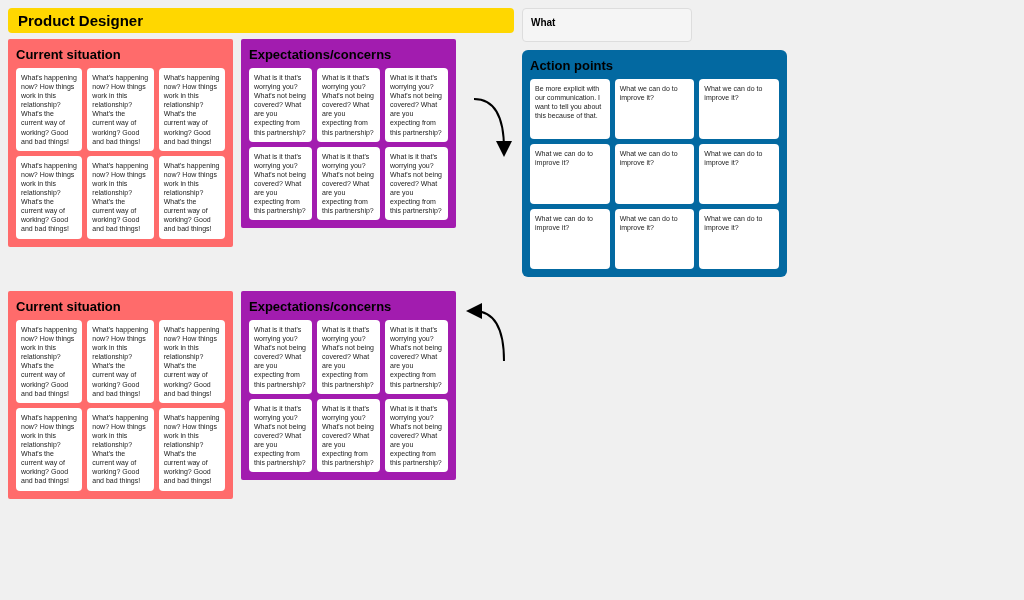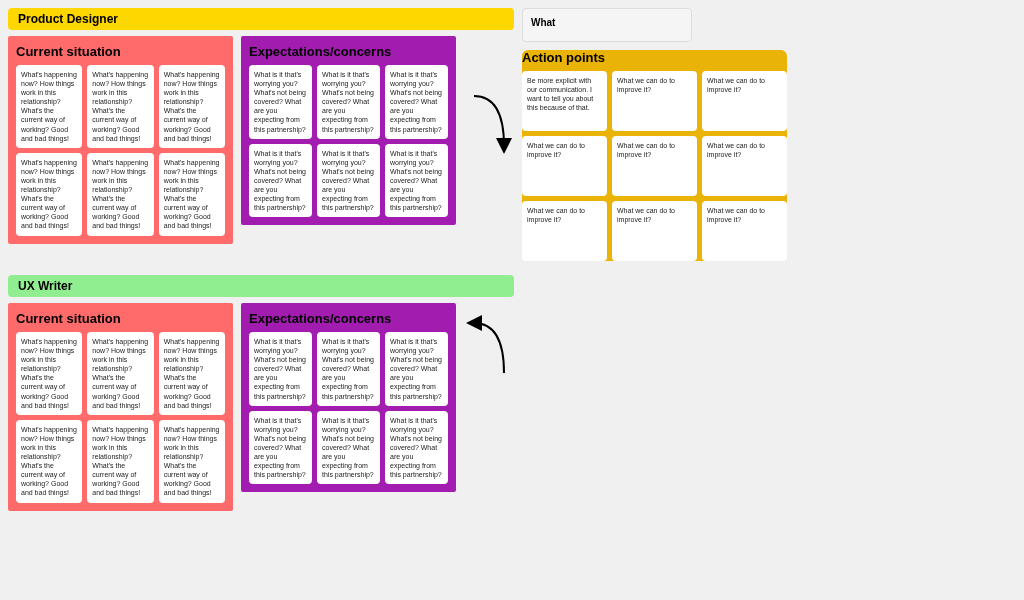--- a/index.html
+++ b/index.html
@@ -16,21 +16,21 @@
       display: flex;
       flex-direction: column;
       padding: 8px;
       gap: 10px;
       width: 100%;
       height: 100%;
     }
 
     
     .role-label {
-      font-size: 12px;
+      font-size: 15px;
       font-weight: bold;
       padding: 4px 10px;
       border-radius: 4px;
       display: inline-block;
       margin-bottom: 6px;
     }
 
     .role-label.yellow { background: #FFD700; }
     .role-label.green { background: #90EE90; }
 
@@ -87,23 +87,23 @@
       padding-left: 10px;
     }
 
     .tips-panel li {
       margin-bottom: 4px;
       line-height: 1.4;
     }
 
     
     .action-panel {
-      background: #eab308;
+      background: #0369a1;
       border-radius: 6px;
-      padding: 0;
+      padding: 8px;
       width: 265px;
       flex-shrink: 0;
     }
 
     .action-panel .action-title {
       font-size: 13px;
       font-weight: bold;
       margin-bottom: 6px;
     }
 
@@ -193,21 +193,20 @@
           <div class="card" style="min-height:60px;">What we can do to improve it?</div>
         </div>
       </div>
 
     </div>
   </div>
 
   <div style="display:flex; flex-direction:row; gap:8px; align-items:flex-start; margin-top:4px;">
 
     <div class="person-col">
-      <span class="role-label green">UX Writer</span>
       <div style="display:flex; flex-direction:row; gap:8px; align-items:flex-start;">
 
         <div class="board-panel pink" style="width:225px;">
           <div class="board-panel-title">Current situation</div>
           <div class="cards-grid">
             <div class="card">What's happening now? How things work in this relationship? What's the current way of working? Good and bad things!</div>
             <div class="card">What's happening now? How things work in this relationship? What's the current way of working? Good and bad things!</div>
             <div class="card">What's happening now? How things work in this relationship? What's the current way of working? Good and bad things!</div>
             <div class="card">What's happening now? How things work in this relationship? What's the current way of working? Good and bad things!</div>
             <div class="card">What's happening now? How things work in this relationship? What's the current way of working? Good and bad things!</div>

